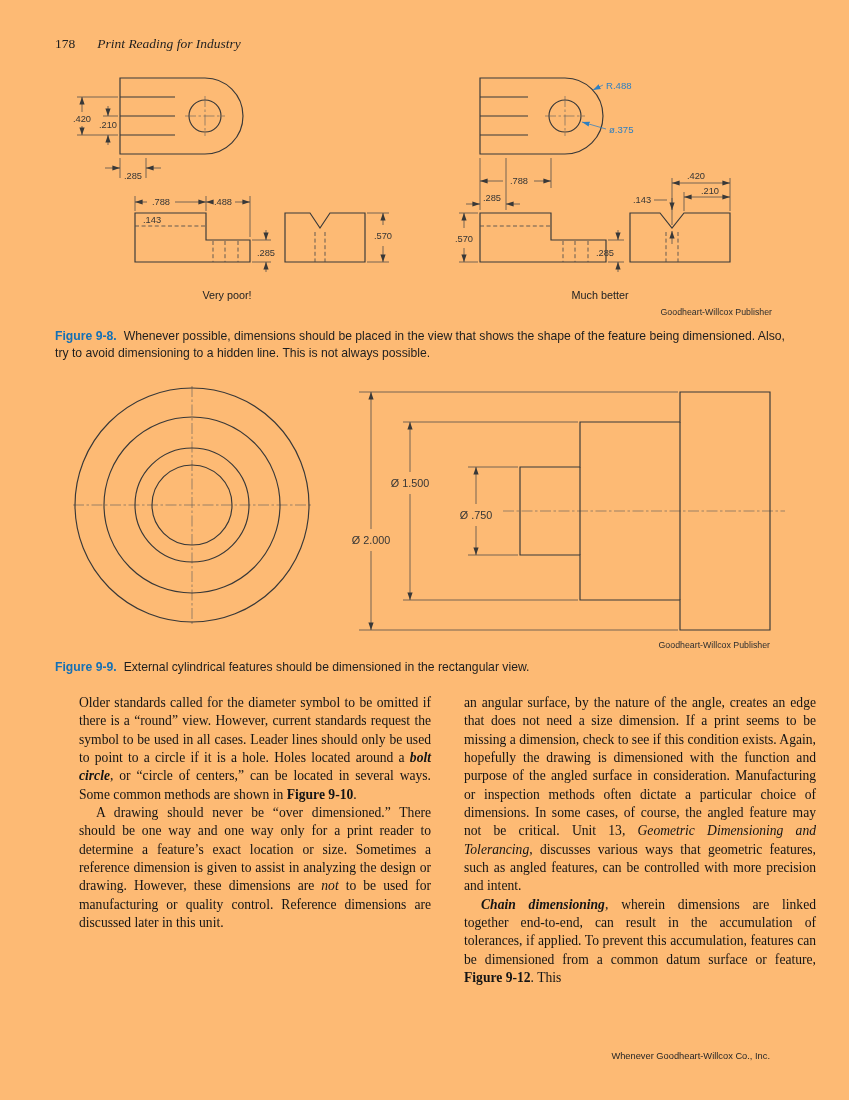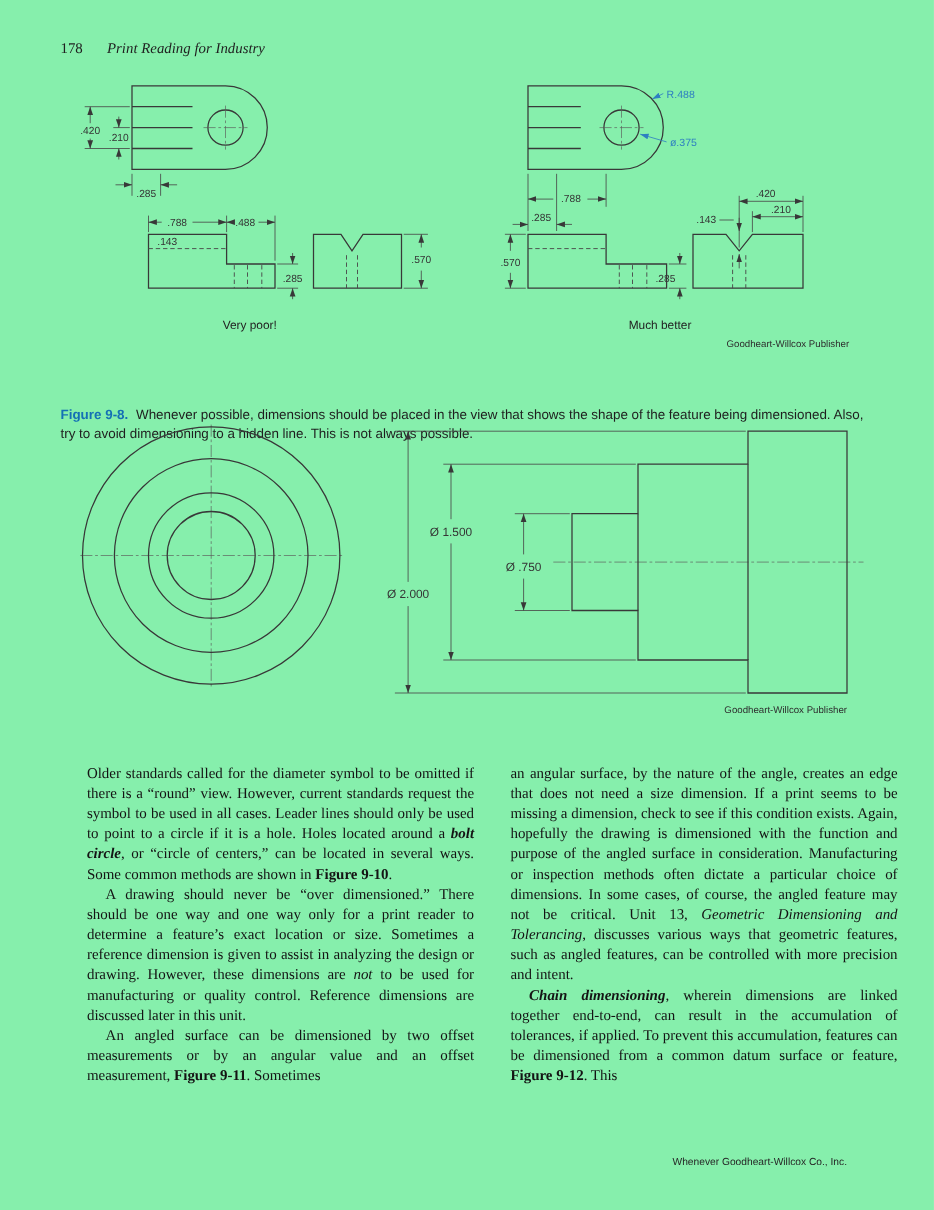--- a/index.html
+++ b/index.html
@@ -1,26 +1,26 @@
 <!DOCTYPE html>
 <html><head>
 <meta charset="utf-8">
 <style>
   * { margin:0; padding:0; box-sizing:border-box; }
   html, body { background:#e9e9e9; }
   .page {
     position:relative; width:849px; height:1100px; margin:0 auto;
-    background:#86efac; font-family:"Liberation Serif", serif; overflow:hidden;
+    background:#fdba74; font-family:"Liberation Serif", serif; overflow:hidden;
   }
   .runhead { position:absolute; left:55px; top:36px; display:flex; gap:22px;
              font-size:13.5px; color:#1f1f1f; }
   .runhead .booktitle { font-style:italic; }
   .caption { position:absolute; left:55px; width:738px;
              font-family:"Liberation Sans", sans-serif; font-size:12.2px;
-             line-height:16.6px; color:#1e1e1e;margin-top:41px; }
+             line-height:16.6px; color:#1e1e1e; }
   .figlabel { color:#1470b5; font-weight:bold; margin-right:7px; }
   .attrib { position:absolute; font-family:"Liberation Sans", sans-serif;
             font-size:8.8px; color:#2e2e2e; }
   .bodycols { position:absolute; left:55px; top:694px; width:738px; display:flex; gap:33px;margin-left:24px; }
   .col { width:352px; }
   .para { font-size:13.6px; line-height:18.35px; text-align:justify; color:#141414; }
   .para.indent { text-indent:17px; }
   .footer { position:absolute; font-family:"Liberation Sans", sans-serif;
             font-size:9.3px; color:#262626; }
   
@@ -191,26 +191,26 @@
       <line class="thin" x1="355" y1="111" x2="355" y2="217" marker-end="url(#arr2)"></line>
       <text class="dimL" x="355" y="104" text-anchor="middle">Ø 1.500</text>
       <line class="thin" x1="421" y1="84" x2="421" y2="121" marker-start="url(#arr2)"></line>
       <line class="thin" x1="421" y1="143" x2="421" y2="172" marker-end="url(#arr2)"></line>
       <text class="dimL" x="421" y="136" text-anchor="middle">Ø .750</text>
     </g>
   </svg>
 
   <div class="attrib" style="top:640px; right:79px;">Goodheart-Willcox Publisher</div>
 
+  <p class="caption" style="top:659px;"><span class="figlabel">Figure 9-9.</span><span>External cylindrical features should be dimensioned in the rectangular view.</span></p>
 
   <div class="bodycols">
     <div class="col">
       <p class="para"><span>Older standards called for the diameter symbol to be omitted if there is a “round” view. However, current standards request the symbol to be used in all cases. Leader lines should only be used to point to a circle if it is a hole. Holes located around a </span><span style="font-weight: 700; font-style: italic;">bolt circle</span><span>, or “circle of centers,” can be located in several ways. Some common methods are shown in </span><span style="font-weight: 700;">Figure 9-10</span><span>.</span></p>
       <p class="para indent"><span>A drawing should never be “over dimensioned.” There should be one way and one way only for a print reader to determine a feature’s exact location or size. Sometimes a reference dimension is given to assist in analyzing the design or drawing. However, these dimensions are </span><span style="font-style: italic;">not</span><span> to be used for manufacturing or quality control. Reference dimensions are discussed later in this unit.</span></p>
-      <p class="para indent"><span>An angled surface can be dimensioned by two offset measurements or by an angular value and an offset measurement, </span><span style="font-weight: 700;">Figure 9-11</span><span>. Sometimes</span></p>
     </div>
     <div class="col">
       <p class="para"><span>an angular surface, by the nature of the angle, creates an edge that does not need a size dimension. If a print seems to be missing a dimension, check to see if this condition exists. Again, hopefully the drawing is dimensioned with the function and purpose of the angled surface in consideration. Manufacturing or inspection methods often dictate a particular choice of dimensions. In some cases, of course, the angled feature may not be critical. Unit 13, </span><span style="font-style: italic;">Geometric Dimensioning and Tolerancing</span><span>, discusses various ways that geometric features, such as angled features, can be controlled with more precision and intent.</span></p>
       <p class="para indent"><span style="font-weight: 700; font-style: italic;">Chain dimensioning</span><span>, wherein dimensions are linked together end-to-end, can result in the accumulation of tolerances, if applied. To prevent this accumulation, features can be dimensioned from a common datum surface or feature, </span><span style="font-weight: 700;">Figure 9-12</span><span>. This</span></p>
     </div>
   </div>
 
   <div class="footer" style="top:1051px; right:79px;">Whenever Goodheart-Willcox Co., Inc.</div>
 
 </div>

